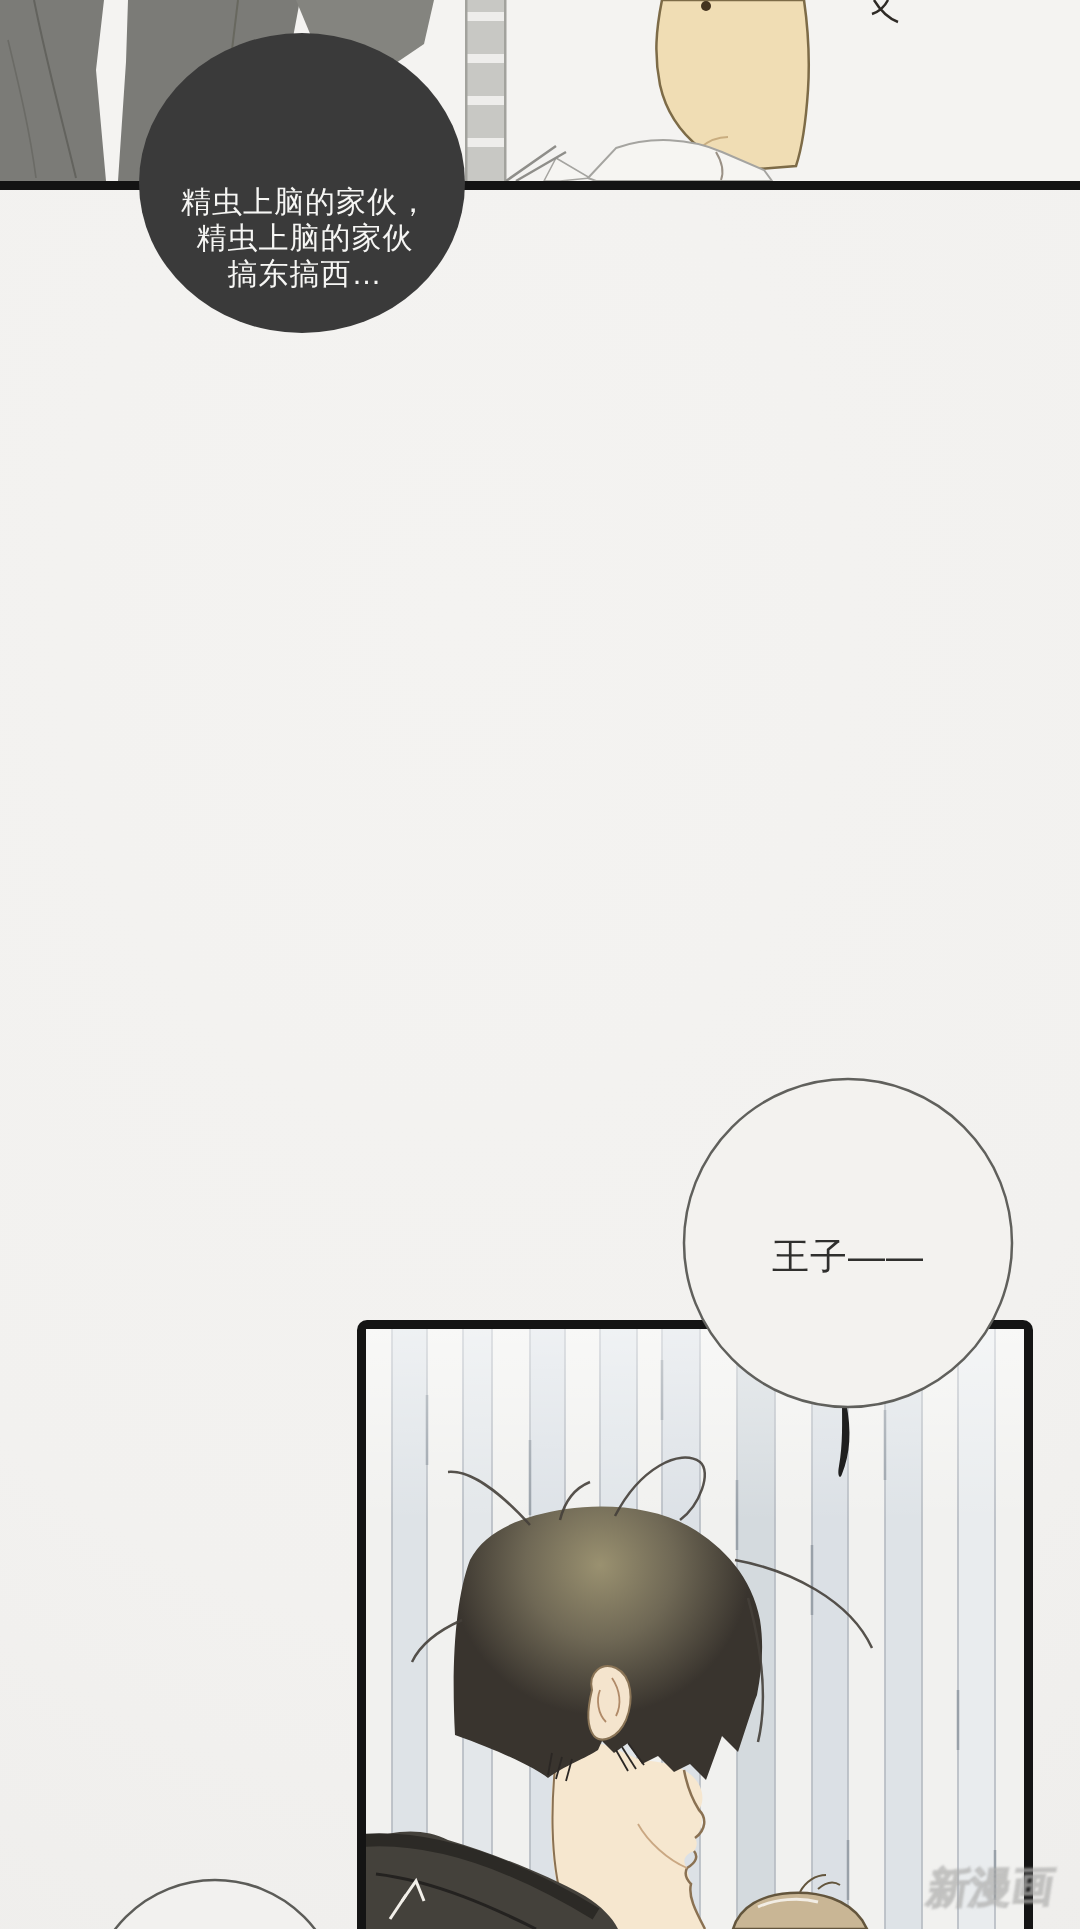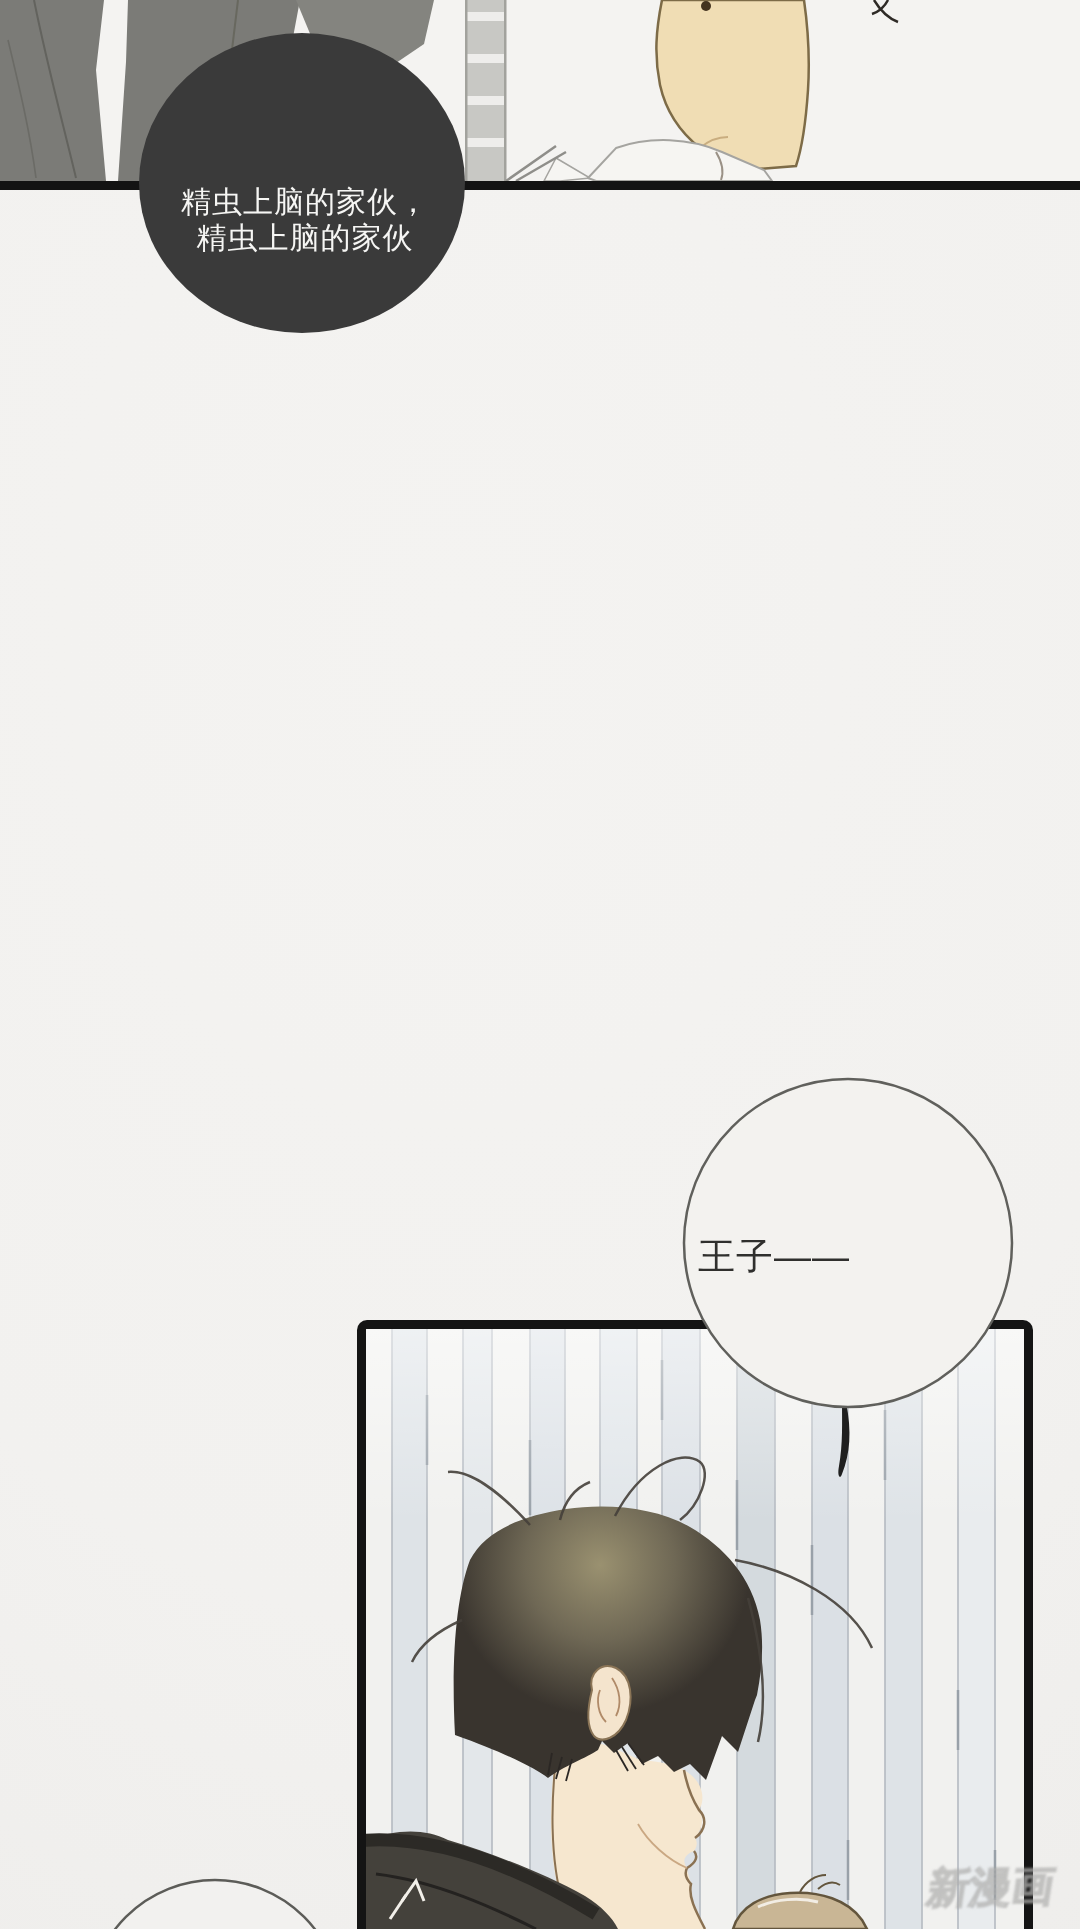--- a/index.html
+++ b/index.html
@@ -14,21 +14,21 @@
   svg{display:block;}
   .bubble-black-text{
     position:absolute;left:150px;top:184px;width:310px;
     font-size:30px;line-height:36px;font-weight:500;
     letter-spacing:1px;text-align:center;color:#f6f6f4;
   }
   .bubble-black-text div{white-space:nowrap;}
   .bubble-circle-text{
     position:absolute;left:698px;top:1237px;width:300px;
     font-size:37px;line-height:40px;font-weight:400;
-    color:#2f2f2d;letter-spacing:1px;
+    text-align:center;color:#2f2f2d;letter-spacing:1px;
     white-space:nowrap;
   }
   .main-panel{
     position:absolute;left:357px;top:1320px;
     width:658px;height:600px;
     border:9px solid #141414;
     border-bottom:none;
     border-radius:10px 10px 0 0;
     overflow:hidden;
     background:#f1f1ef;
@@ -88,20 +88,21 @@
     </g>
 
     <rect x="0" y="181" width="1080" height="9" fill="#131313"></rect>
 
     <ellipse cx="302" cy="183" rx="163" ry="150" fill="#3a3a3a"></ellipse>
   </svg>
 
   <div class="bubble-black-text">
     <div>精虫上脑的家伙，</div>
     <div>精虫上脑的家伙</div>
+    <div>搞东搞西…</div>
   </div>
 
   <div class="main-panel">
     <svg width="658" height="600" viewBox="0 0 658 600">
       <defs>
         <radialGradient id="hairG" gradientUnits="userSpaceOnUse" cx="234" cy="236" r="150">
           <stop offset="0" stop-color="#9a9170"></stop>
           <stop offset="0.5" stop-color="#6f6855"></stop>
           <stop offset="1" stop-color="#39342e"></stop>
         </radialGradient>

